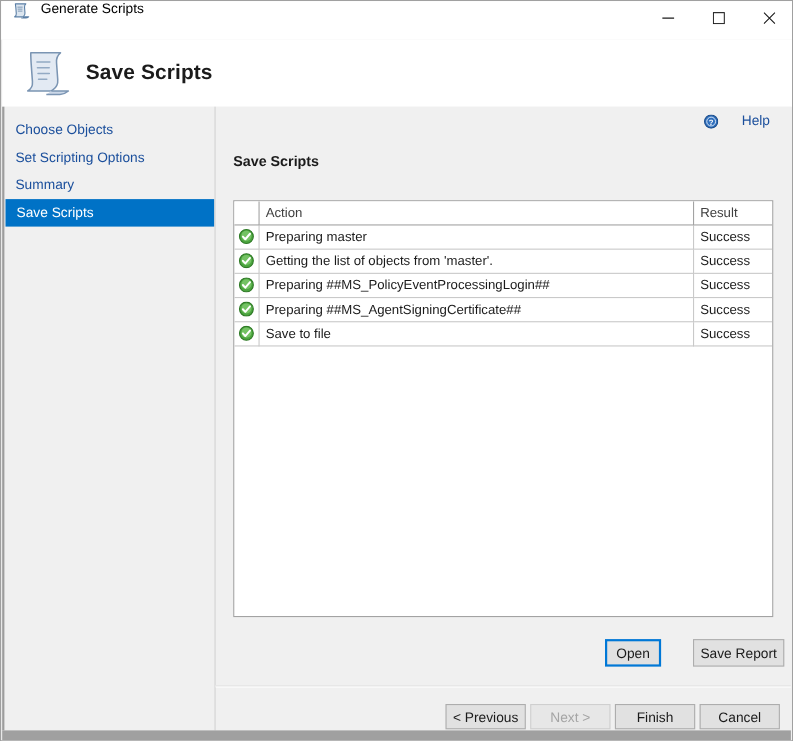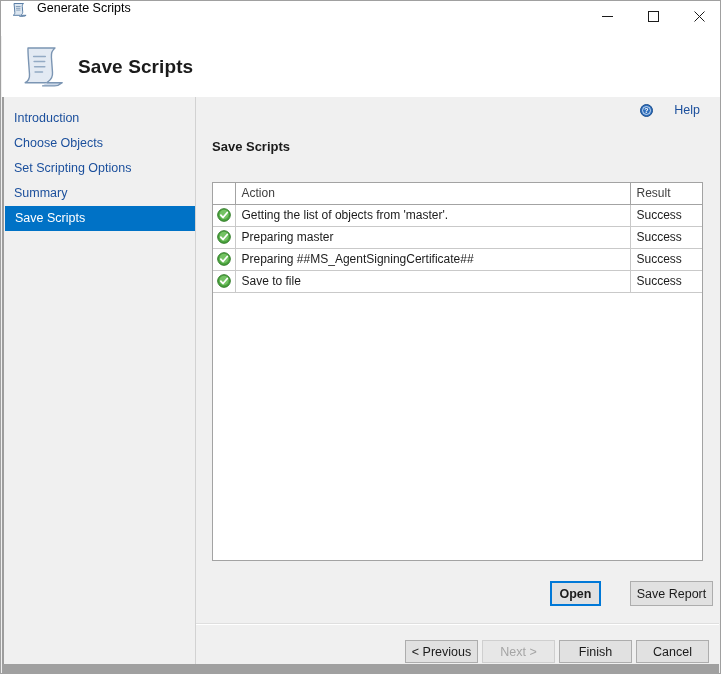--- a/index.html
+++ b/index.html
@@ -225,21 +225,20 @@
     background: #e7e7e7;
     border: 1px solid #cfcfcf;
   }
 
   #btn-open {
     position: absolute;
     left: 354px;
     top: 484px;
     width: 51px;
     height: 25px;
-    font-weight: bold;
   }
   #btn-save-report {
     position: absolute;
     left: 434px;
     top: 484px;
     width: 83px;
     height: 25px;
   }
 
   
@@ -310,21 +309,20 @@
   <div id="header">
     <svg id="header-icon" viewBox="0 0 50 48">
       <path d="M12 5h27c-3 2.3-3.9 5.6-3.6 9.2l1.1 15.2c.3 3.8-1.2 7-4.2 9.1l-1.7 1.2H9.2c3.2-1.8 4.6-4.7 4.3-8.5l-1.1-15.2C12.1 11.4 11.9 7.6 12 5z" fill="#e3eaf3" stroke="#7b95b3" stroke-width="1.4" stroke-linejoin="round"></path>
       <path d="M30.6 39.7h15.6c-2.4 2-4.8 3.2-7.7 3.2H26.1" fill="#ccd8e8" stroke="#7b95b3" stroke-width="1.4" stroke-linejoin="round"></path>
       <path d="M17.6 13.4h11.7M18.1 18.6h10.6M18.6 23.8h10.2M19.1 29h7.4" stroke="#93aac4" stroke-width="1.5" stroke-linecap="round"></path>
     </svg>
     <div id="header-title">Save Scripts</div>
   </div>
 
   <div id="sidebar">
-    <div class="nav-item">Introduction</div>
     <div class="nav-item">Choose Objects</div>
     <div class="nav-item">Set Scripting Options</div>
     <div class="nav-item">Summary</div>
     <div class="nav-item selected">Save Scripts</div>
   </div>
 
   <div id="content">
 
     <div id="help-link">
       <svg width="13" height="13" viewBox="0 0 13 13">
@@ -345,40 +343,51 @@
             <col class="c-result">
         </colgroup>
         <thead>
           <tr>
             <th class="h-icon"></th>
             <th>Action</th>
             <th class="h-result">Result</th>
           </tr>
         </thead>
         <tbody>
+          <tr>
+            <td class="cell-icon">
+              <svg class="check-icon" width="14" height="14" viewBox="0 0 14 14">
+                <circle cx="7" cy="7" r="6.3" fill="#4ca53f" stroke="#2f7a26" stroke-width="1"></circle>
+                <circle cx="7" cy="6.4" r="4.6" fill="#74c264"></circle>
+                <path d="M3.8 7.1l2.2 2.4 4.3-5" fill="none" stroke="#ffffff" stroke-width="1.8" stroke-linecap="round" stroke-linejoin="round"></path>
+              </svg>
+            </td>
+            <td>Preparing master</td>
+            <td class="cell-result">Success</td>
+          </tr>
           <tr>
             <td class="cell-icon">
               <svg class="check-icon" width="14" height="14" viewBox="0 0 14 14">
                 <circle cx="7" cy="7" r="6.3" fill="#4ca53f" stroke="#2f7a26" stroke-width="1"></circle>
                 <circle cx="7" cy="6.4" r="4.6" fill="#74c264"></circle>
                 <path d="M3.8 7.1l2.2 2.4 4.3-5" fill="none" stroke="#ffffff" stroke-width="1.8" stroke-linecap="round" stroke-linejoin="round"></path>
               </svg>
             </td>
             <td>Getting the list of objects from 'master'.</td>
             <td class="cell-result">Success</td>
           </tr>
           <tr>
             <td class="cell-icon">
               <svg class="check-icon" width="14" height="14" viewBox="0 0 14 14">
                 <circle cx="7" cy="7" r="6.3" fill="#4ca53f" stroke="#2f7a26" stroke-width="1"></circle>
                 <circle cx="7" cy="6.4" r="4.6" fill="#74c264"></circle>
                 <path d="M3.8 7.1l2.2 2.4 4.3-5" fill="none" stroke="#ffffff" stroke-width="1.8" stroke-linecap="round" stroke-linejoin="round"></path>
               </svg>
             </td>
-            <td>Preparing master</td>
+            <td>Preparing ##MS_PolicyEventProcessingLogin##</td>
             <td class="cell-result">Success</td>
           </tr>
           <tr>
             <td class="cell-icon">
               <svg class="check-icon" width="14" height="14" viewBox="0 0 14 14">
                 <circle cx="7" cy="7" r="6.3" fill="#4ca53f" stroke="#2f7a26" stroke-width="1"></circle>
                 <circle cx="7" cy="6.4" r="4.6" fill="#74c264"></circle>
                 <path d="M3.8 7.1l2.2 2.4 4.3-5" fill="none" stroke="#ffffff" stroke-width="1.8" stroke-linecap="round" stroke-linejoin="round"></path>
               </svg>
             </td>

